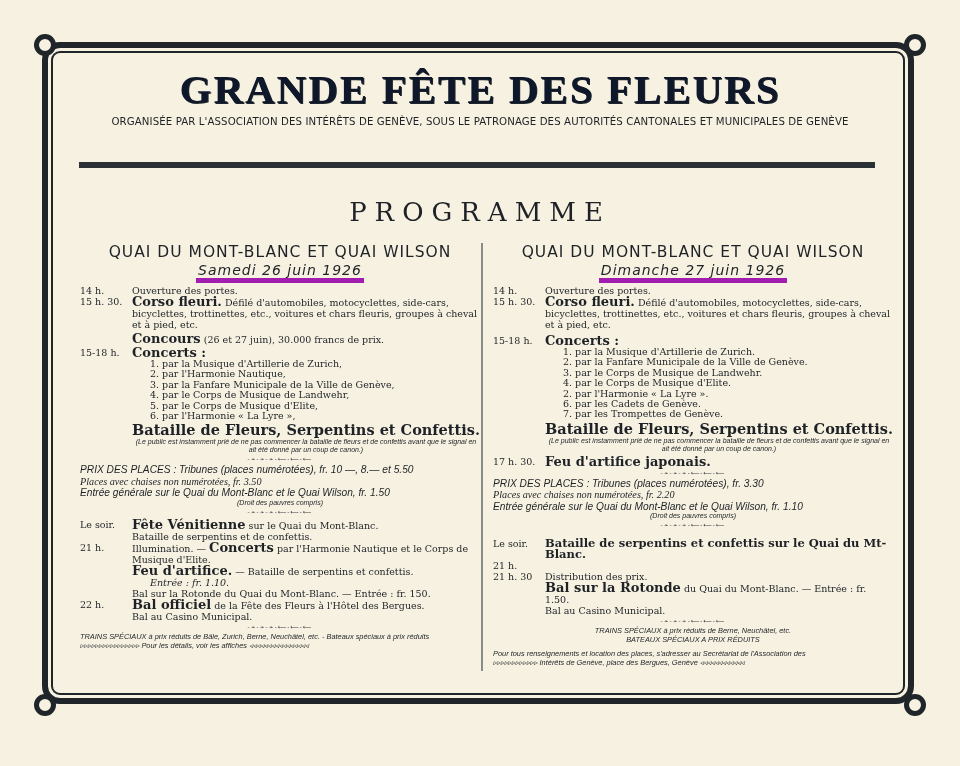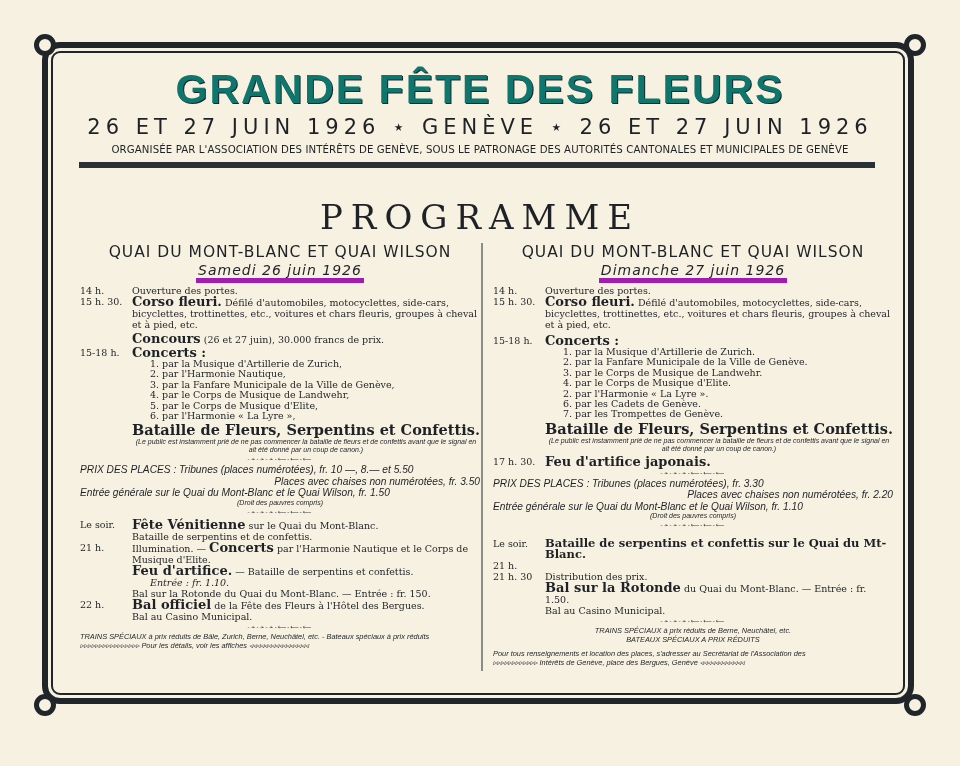--- a/index.html
+++ b/index.html
@@ -1,59 +1,58 @@
 <!DOCTYPE html>
 <html><head>
 <meta charset="utf-8">
 <style>
   html,body{margin:0;padding:0;}
   body{width:960px;height:766px;background:#f6f1e1;position:relative;overflow:hidden;color:#1e2226;font-family:"Liberation Sans",sans-serif;}
   .frame{position:absolute;left:42px;top:42px;width:872px;height:662px;border:6px solid #1f2529;border-radius:18px;box-sizing:border-box;box-shadow:inset 0 0 0 3px #f6f1e1,inset 0 0 0 5px #1f2529;}
   .corner{position:absolute;width:22px;height:22px;border:5px solid #1f2529;border-radius:50%;background:#f6f1e1;box-sizing:border-box;}
   .c-tl{left:34px;top:34px}.c-tr{right:34px;top:34px}.c-bl{left:34px;bottom:50px}.c-br{right:34px;bottom:50px}
   .header{position:absolute;left:70px;top:66px;width:820px;text-align:center;}
-  .title{font-family:Liberation Sans, sans-serif;font-weight:bold;font-size:41px;letter-spacing:2px;line-height:46px;color:#0f766e;text-shadow:1px 1px 0 #1f2529;}
+  .title{font-family:Liberation Serif, serif;font-weight:bold;font-size:41px;letter-spacing:2px;line-height:46px;color:#0f172a;text-shadow:1px 1px 0 #1f2529;}
   .dates{font-family:"DejaVu Sans",sans-serif;font-size:21px;letter-spacing:5px;line-height:26px;margin-top:2px;}
   .org{font-family:"DejaVu Sans",sans-serif;font-size:10.2px;letter-spacing:0.1px;line-height:14px;margin-top:3px;text-transform:uppercase;}
   .rule{position:absolute;left:79px;width:796px;top:162px;height:6px;background:#2a3034;}
-  .prog{position:absolute;left:0;width:960px;top:197px;text-align:center;font-family:"DejaVu Serif",serif;font-size:34px;letter-spacing:8px;}
+  .prog{position:absolute;left:0;width:960px;top:197px;text-align:center;font-family:"DejaVu Serif",serif;font-size:26px;letter-spacing:8px;}
   .col{position:absolute;top:243px;width:400px;font-size:10px;line-height:11px;}
   .col.left{left:80px}.col.right{left:493px}
   .divider{position:absolute;left:481px;top:243px;width:2px;height:428px;background:#8a8c88;}
   .venue{font-family:"DejaVu Sans",sans-serif;font-size:15.5px;letter-spacing:1px;text-align:center;line-height:18px;white-space:nowrap;}
   .day{font-family:"DejaVu Sans",sans-serif;font-style:italic;font-size:14px;letter-spacing:1px;text-align:center;line-height:18px;}
   .day span{border-bottom:5px solid #a21caf;padding:0 2px;}
   .rows{margin-top:6px;}
   .row{display:flex;}
   .time{width:52px;flex:none;font-family:"DejaVu Serif",serif;font-size:9.5px;}
   .txt{flex:1;font-family:"DejaVu Serif",serif;font-size:9.5px;}
   .big{font-family:"DejaVu Serif",serif;font-weight:bold;font-size:13px;}
   .ind{padding-left:18px;}
   .list div{padding-left:18px;font-family:"DejaVu Serif",serif;font-size:9.5px;line-height:10.4px;}
   .bataille{font-family:"DejaVu Serif",serif;font-weight:bold;font-size:14.5px;line-height:17px;padding-left:52px;}
   .note{font-style:italic;font-size:7px;line-height:8px;text-align:center;padding-left:52px;}
   .orn{text-align:center;font-size:6px;letter-spacing:1px;line-height:10px;color:#3a3f44;}
   .prix{font-style:italic;font-size:10.2px;line-height:11.5px;}
-  .prix .c{text-align:right;}
+  .prix .c{text-align:left;font-family:Liberation Serif, serif;}
   .prix .droit{text-align:center;font-size:7px;line-height:8px;}
   .foot{font-style:italic;font-size:7.4px;line-height:9px;}
   .fc{text-align:center;}
 </style>
 </head>
 <body>
 
 <div class="frame"></div>
 <div class="corner c-tl"></div>
 <div class="corner c-tr"></div>
 <div class="corner c-bl"></div>
 <div class="corner c-br"></div>
 
 <div class="header">
   <div class="title">GRANDE FÊTE DES FLEURS</div>
-  <div class="dates">26 ET 27 JUIN 1926 ⋆ GENÈVE ⋆ 26 ET 27 JUIN 1926</div>
   <div class="org">ORGANISÉE PAR L'ASSOCIATION DES INTÉRÊTS DE GENÈVE, SOUS LE PATRONAGE DES AUTORITÉS CANTONALES ET MUNICIPALES DE GENÈVE</div>
 </div>
 <div class="rule"></div>
 <div class="prog">PROGRAMME</div>
 <div class="divider"></div>
 
 <div class="col left">
   <div class="venue">QUAI DU MONT-BLANC ET QUAI WILSON</div>
   <div class="day"><span>Samedi 26 juin 1926</span></div>
   <div class="rows">

